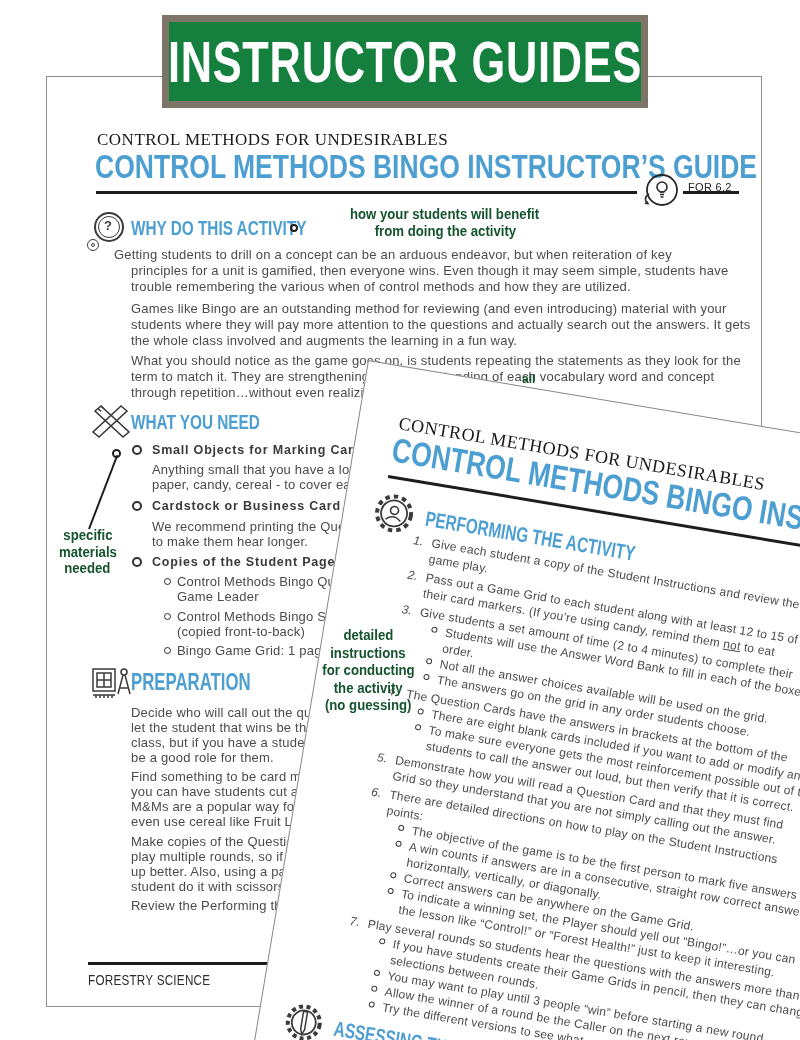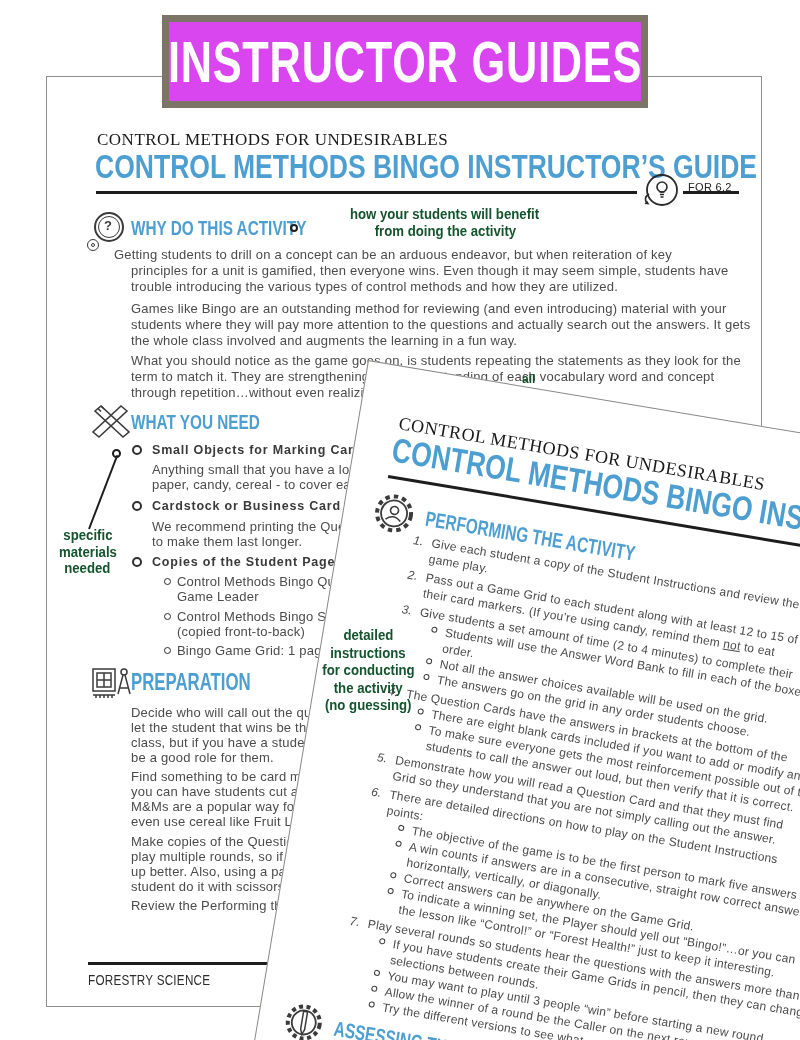--- a/index.html
+++ b/index.html
@@ -7,21 +7,21 @@
        font-family:"Liberation Sans", sans-serif;}
   .abs{position:absolute;}
   .ln{position:absolute;white-space:pre;}
   .cx{transform-origin:left top;display:inline-block;}
   
   .page{position:absolute;background:#fff;border:1px solid #8f8d89;box-sizing:border-box;}
   #page1{left:46px;top:76px;width:716px;height:931px;z-index:1;}
   #page2{left:368px;top:360px;width:705px;height:770px;z-index:2;
          transform:rotate(9.5deg);transform-origin:0 0;border-color:#8a8884;}
   
-  #banner{left:162px;top:15px;width:486px;height:93px;background:#d946ef;border:7px solid #7c7467;
+  #banner{left:162px;top:15px;width:486px;height:93px;background:#15803d;border:7px solid #7c7467;
           box-sizing:border-box;display:flex;align-items:center;justify-content:center;z-index:4;}
   #banner .t{color:#fff;font-weight:bold;font-size:57px;letter-spacing:1px;transform:scaleX(.76);white-space:nowrap;}
   
   .kicker{font-family:"Liberation Serif",serif;color:#181818;letter-spacing:.5px;white-space:nowrap;}
   .bigtitle{color:#4d9fd2;font-weight:bold;white-space:nowrap;letter-spacing:0;}
   .sechead{color:#4d9fd2;font-weight:bold;white-space:nowrap;}
   .rule{background:#1d1d1d;position:absolute;}
   
   .body{color:#4b4b4b;font-size:13px;letter-spacing:.2px;}
   .b-title{color:#3a3a3a;font-weight:bold;font-size:12.5px;letter-spacing:.8px;}
@@ -65,21 +65,21 @@
   <div class="ring" style="left:51px;top:139px;width:22px;height:22px;border:1.3px solid #3b3b3b;"></div>
   <div class="ln" style="left:57px;top:141px;font-size:13px;font-weight:bold;color:#3b3b3b;">?</div>
   <div class="ring" style="left:40px;top:162px;width:12px;height:12px;border:1.6px solid #3b3b3b;"></div>
   <div class="ring" style="left:44px;top:166px;width:4px;height:4px;border:1.3px solid #3b3b3b;"></div>
   <div class="ln" style="left:84px;top:139px;"><span class="cx sechead" style="font-size:21px;transform:scaleX(.73);">WHY DO THIS ACTIVITY</span></div>
   <div class="ring" style="left:243px;top:147px;width:8px;height:8px;border:2px solid #1d1d1d;z-index:1;"></div>
   <div class="rule" style="left:252px;top:150px;width:44px;"></div>
 
   <div class="ln body" style="left:67px;top:170px;">Getting students to drill on a concept can be an arduous endeavor, but when reiteration of key</div>
   <div class="ln body" style="left:84px;top:186px;">principles for a unit is gamified, then everyone wins. Even though it may seem simple, students have</div>
-  <div class="ln body" style="left:84px;top:202px;">trouble introducing the various types of control methods and how they are utilized.</div>
+  <div class="ln body" style="left:84px;top:202px;">trouble remembering the various when of control methods and how they are utilized.</div>
   <div class="ln body" style="left:84px;top:224px;">Games like Bingo are an outstanding method for reviewing (and even introducing) material with your</div>
   <div class="ln body" style="left:84px;top:240px;">students where they will pay more attention to the questions and actually search out the answers. It gets</div>
   <div class="ln body" style="left:84px;top:256px;">the whole class involved and augments the learning in a fun way.</div>
   <div class="ln body" style="left:84px;top:276px;">What you should notice as the game goes on, is students repeating the statements as they look for the</div>
   <div class="ln body" style="left:84px;top:292px;">term to match it. They are strengthening their understanding of each vocabulary word and concept</div>
   <div class="ln body" style="left:84px;top:308px;">through repetition…without even realizin</div>
 
   <div class="abs" style="left:42px;top:326px;">
     <svg width="44" height="40" viewBox="0 0 44 40">
       <g fill="none" stroke="#3b3b3b" stroke-width="1.6">
@@ -92,21 +92,21 @@
   <div class="ln" style="left:84px;top:333px;"><span class="cx sechead" style="font-size:21px;transform:scaleX(.73);">WHAT YOU NEED</span></div>
 
   <div class="ring" style="left:85px;top:368px;width:10px;height:10px;border:2.4px solid #2e2e2e;"></div>
   <div class="ln b-title" style="left:105px;top:366px;">Small Objects for Marking Cards,</div>
   <div class="ln body" style="left:105px;top:385px;">Anything small that you have a lot</div>
   <div class="ln body" style="left:105px;top:400px;">paper, candy, cereal - to cover eac</div>
 
   <div class="ring" style="left:85px;top:424px;width:10px;height:10px;border:2.4px solid #2e2e2e;"></div>
   <div class="ln b-title" style="left:105px;top:422px;">Cardstock or Business Card Pap</div>
   <div class="ln body" style="left:105px;top:442px;">We recommend printing the Que</div>
-  <div class="ln body" style="left:105px;top:457px;">to make them last longer.</div>
+  <div class="ln body" style="left:105px;top:457px;">to make them hear longer.</div>
 
   <div class="ring" style="left:85px;top:480px;width:10px;height:10px;border:2.4px solid #2e2e2e;"></div>
   <div class="ln b-title" style="left:105px;top:478px;">Copies of the Student Pages</div>
   <div class="ring" style="left:117px;top:501px;width:7px;height:7px;border:1.8px solid #2e2e2e;"></div>
   <div class="ln body" style="left:130px;top:497px;">Control Methods Bingo Ques</div>
   <div class="ln body" style="left:130px;top:512px;">Game Leader</div>
   <div class="ring" style="left:117px;top:536px;width:7px;height:7px;border:1.8px solid #2e2e2e;"></div>
   <div class="ln body" style="left:130px;top:532px;">Control Methods Bingo Stu</div>
   <div class="ln body" style="left:130px;top:547px;">(copied front-to-back)</div>
   <div class="ring" style="left:117px;top:570px;width:7px;height:7px;border:1.8px solid #2e2e2e;"></div>

